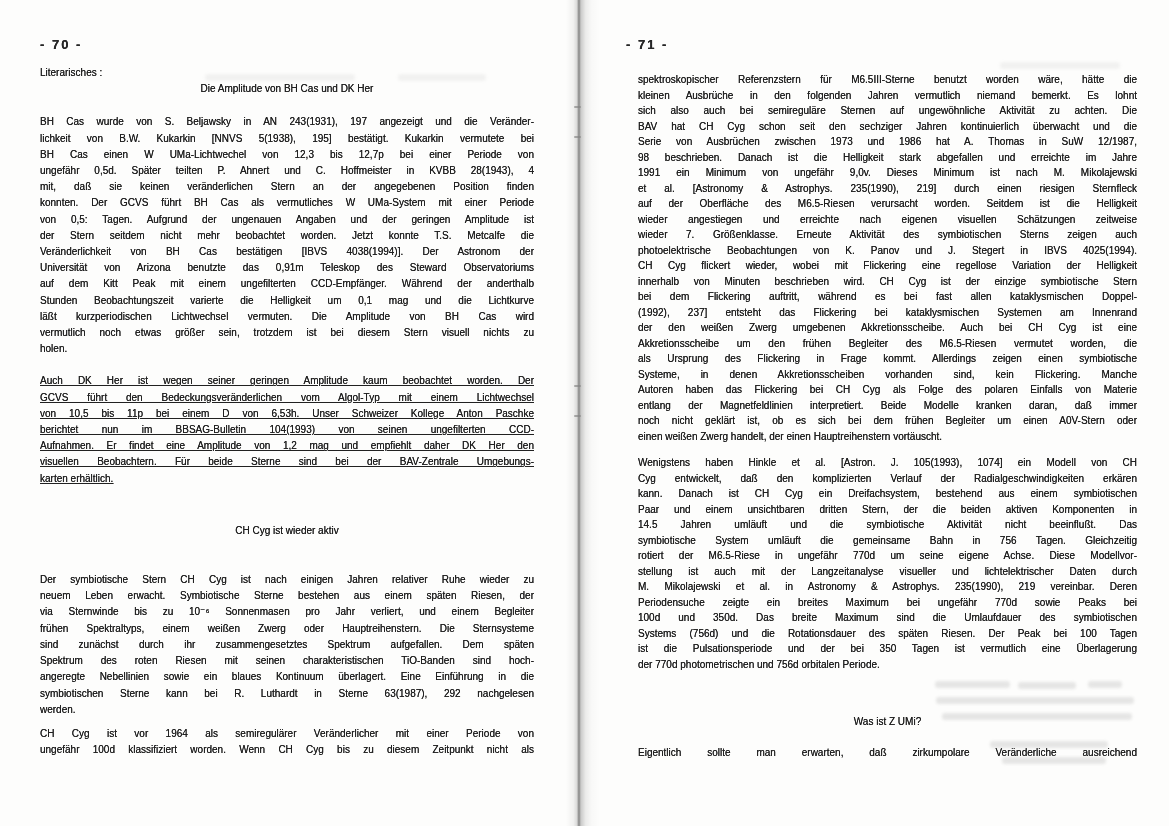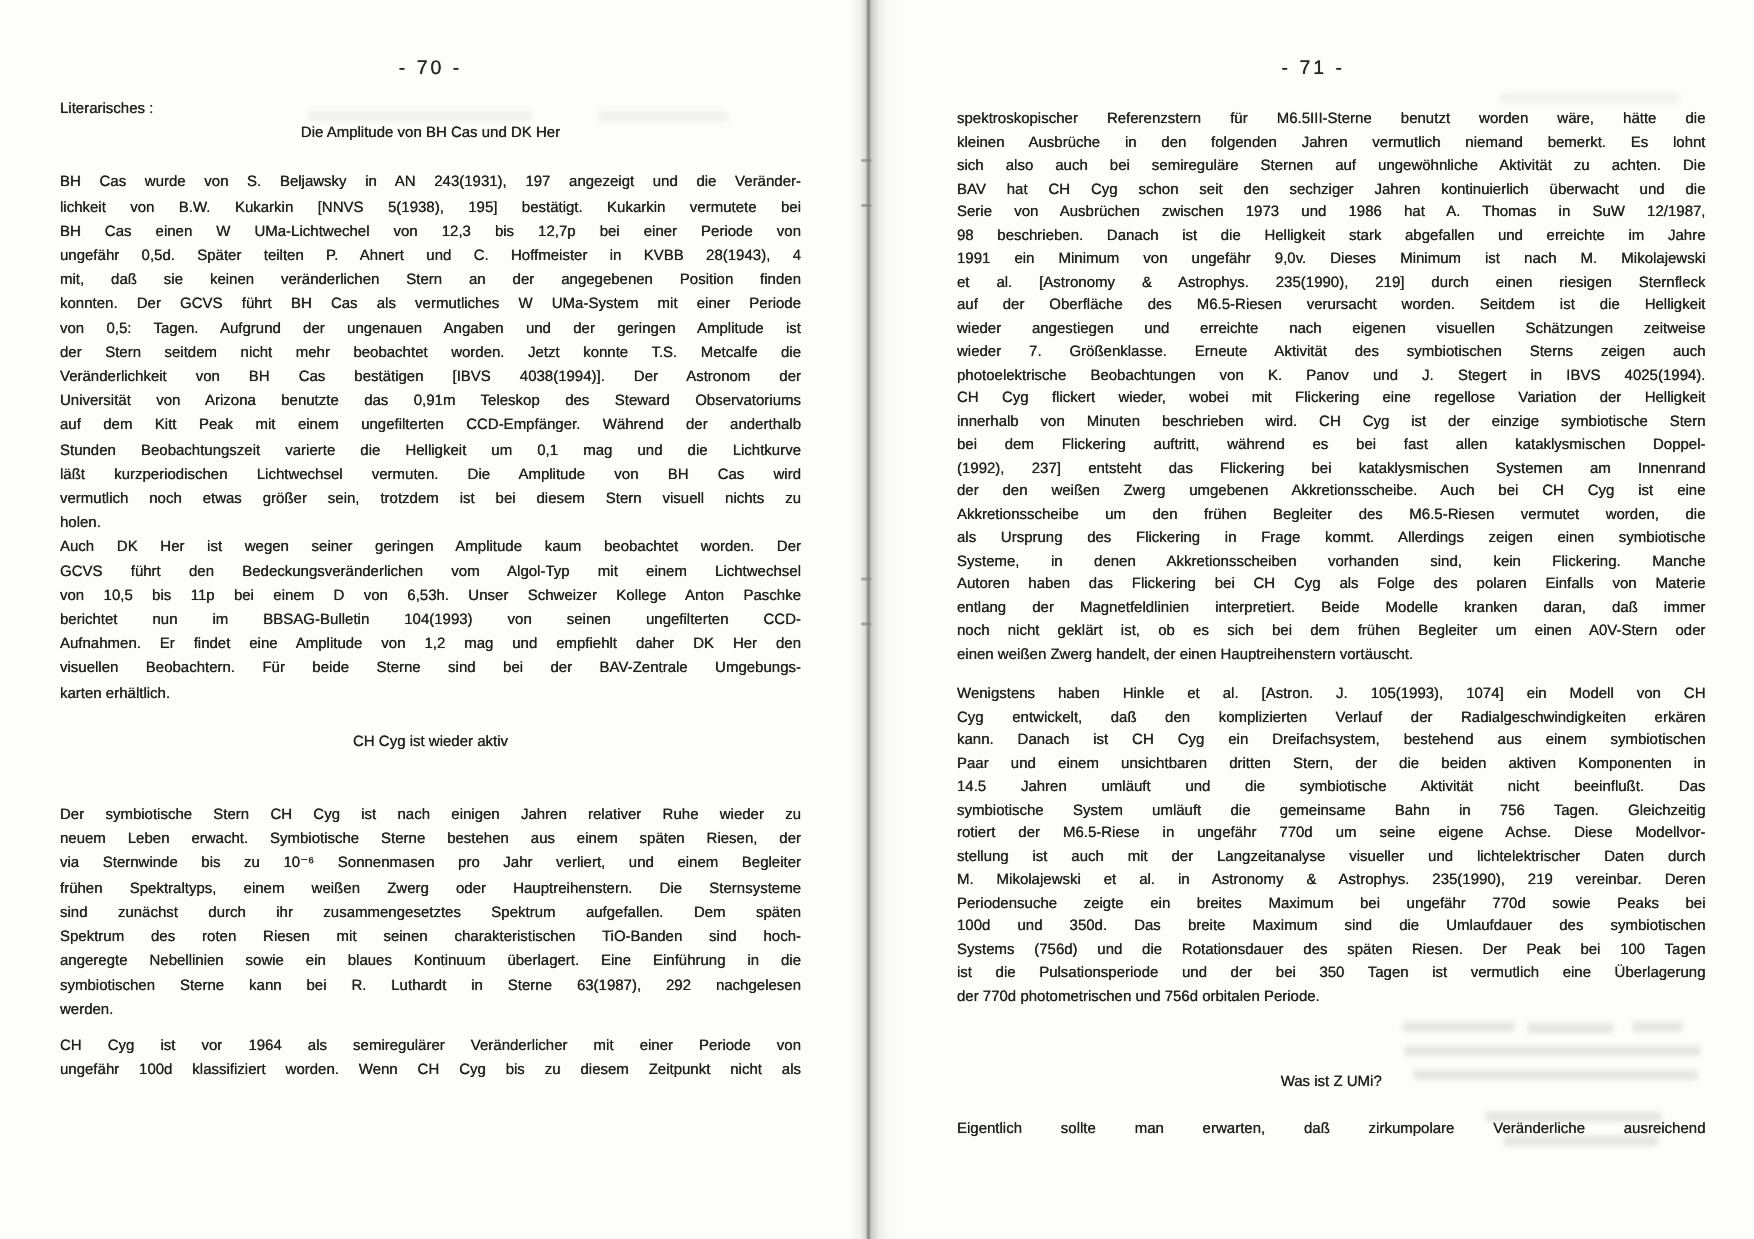--- a/index.html
+++ b/index.html
@@ -8,22 +8,22 @@
     background:#fdfdfc;
     font-family:"Liberation Sans","DejaVu Sans",sans-serif;
     color:#222;
     overflow:hidden;
     position:relative;
   }
   .scan{position:absolute;inset:0;}
   
   .page-number{
     position:absolute;top:37px;
-    font-size:13px;font-weight:400;letter-spacing:2px;
-    text-align:center;color:#262626;
+    font-size:13px;font-weight:700;letter-spacing:2px;
+    color:#262626;
     text-shadow:0 0 .5px #262626;
   }
   .page-number.pn-left{left:40px;width:494px;}
   .page-number.pn-right{left:626px;width:499px;}
   
   .col{position:absolute;font-size:10px;color:#212121;text-shadow:0 0 .45px #212121;}
   .col-left{left:40px;top:65px;width:494px;line-height:16.2px;}
   .col-right{left:638px;top:72px;width:499px;line-height:15.5px;}
   .block{margin:0;}
   .block.heading{text-align:center;}
@@ -33,22 +33,22 @@
     text-align-last:justify;
     -moz-text-align-last:justify;
     white-space:normal;
     overflow:hidden;
   }
   .line.last{text-align-last:left;-moz-text-align-last:left;}
   
   .col-left  .b0{margin-top:0;}
   .col-left  .b1{}
   .col-left  .b2{margin-top:17px;}
-  .col-left  .b3{}
-  .col-left  .b4{margin-top:16px;}
+  .col-left  .b3{margin-top:16px;text-decoration:underline;}
+  .col-left  .b4{margin-top:36px;}
   .col-left  .b5{margin-top:33px;}
   .col-left  .b6{margin-top:8px;}
   .col-right .b0{margin-top:0;}
   .col-right .b1{margin-top:11px;}
   .col-right .b2{margin-top:42px;}
   .col-right .b3{margin-top:15px;}
   
   .gutter{
     position:absolute;left:566px;top:0;width:34px;height:826px;
     background:linear-gradient(90deg,

